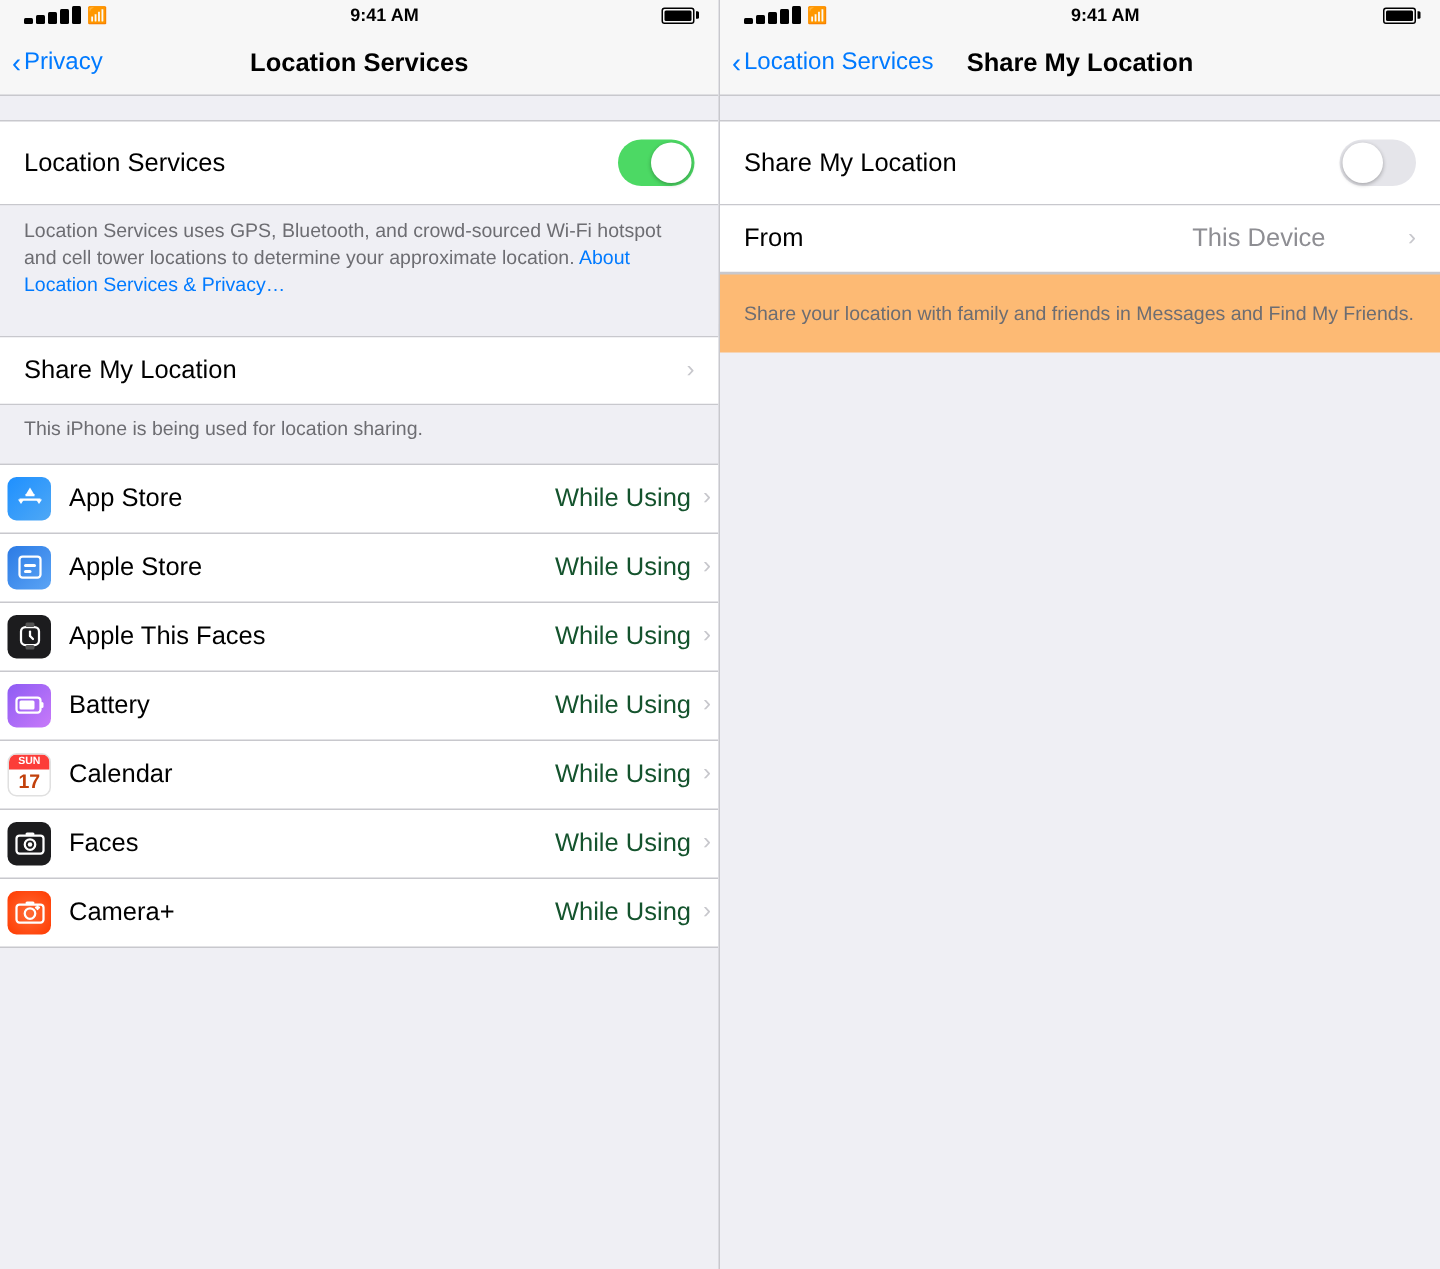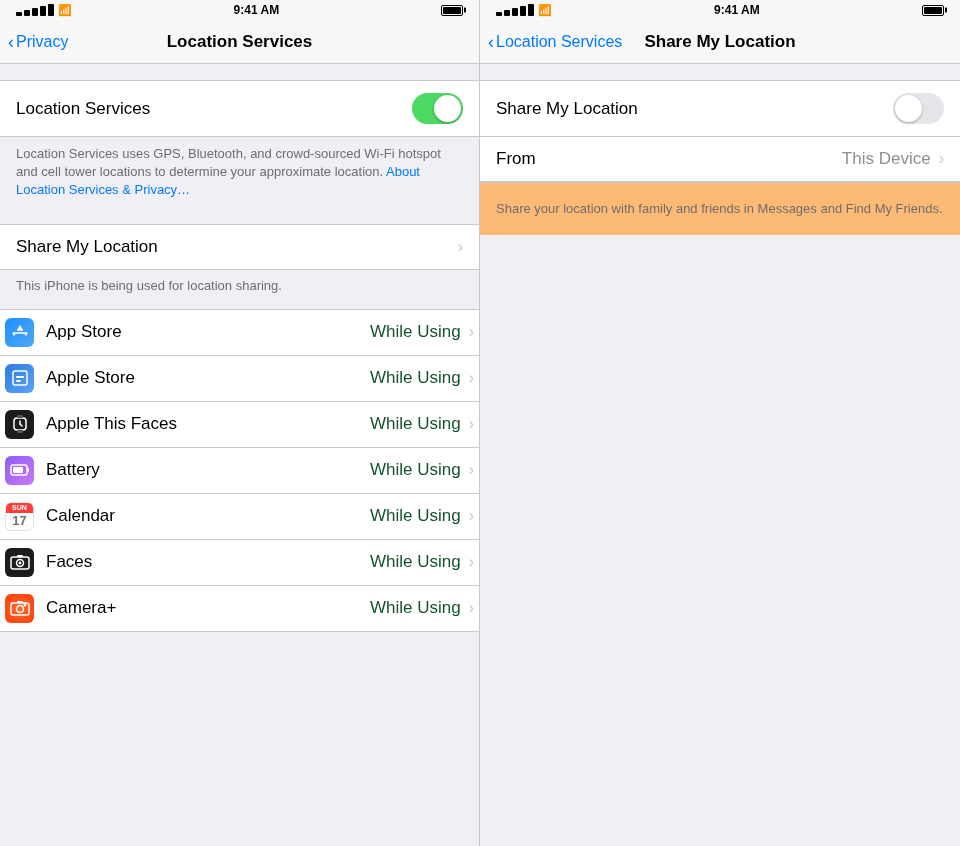--- a/index.html
+++ b/index.html
@@ -409,21 +409,21 @@
         <span class="app-name">Battery</span>
         <span class="app-permission">While Using</span>
         <span class="chevron-right">›</span>
       </div>
 
       <div class="app-row">
         <div class="app-icon icon-calendar" style="padding:0;flex-direction:column;justify-content:flex-start;">
           <div style="background:#fc3d39;width:100%;height:10px;border-radius:4px 4px 0 0;display:flex;align-items:center;justify-content:center;">
             <span style="font-size:7px;color:white;font-weight:600;">SUN</span>
           </div>
-          <span style="font-size:13px;font-weight:700;color:#737373;line-height:1;margin-top:1px;">17</span>
+          <span style="font-size:13px;font-weight:700;color:#c2410c;line-height:1;margin-top:1px;">17</span>
         </div>
         <span class="app-name">Calendar</span>
         <span class="app-permission">While Using</span>
         <span class="chevron-right">›</span>
       </div>
 
       <div class="app-row">
         <div class="app-icon icon-camera">
           <svg width="20" height="16" viewBox="0 0 20 16" fill="none">
             <rect x="1" y="3" width="18" height="12" rx="2" stroke="white" stroke-width="1.5"></rect>
@@ -489,21 +489,21 @@
     <div style="margin-top: 16px;">
       <div class="section-white">
 
         <div class="toggle-row" style="border-bottom:1px solid #c8c8cd;">
           <span class="toggle-label">Share My Location</span>
           <div class="toggle-switch off">
             <div class="toggle-thumb"></div>
           </div>
         </div>
 
-        <div class="list-row" style="border-bottom:none;">
+        <div class="list-row" style="border-bottom:none;gap:47px;">
           <span class="list-row-title">From</span>
           <span class="list-row-value">This Device</span>
           <span class="chevron-right">›</span>
         </div>
       </div>
 
       <div class="share-description">
         <span>Share your location with family and friends in Messages and Find My Friends.</span>
       </div>
     </div>

